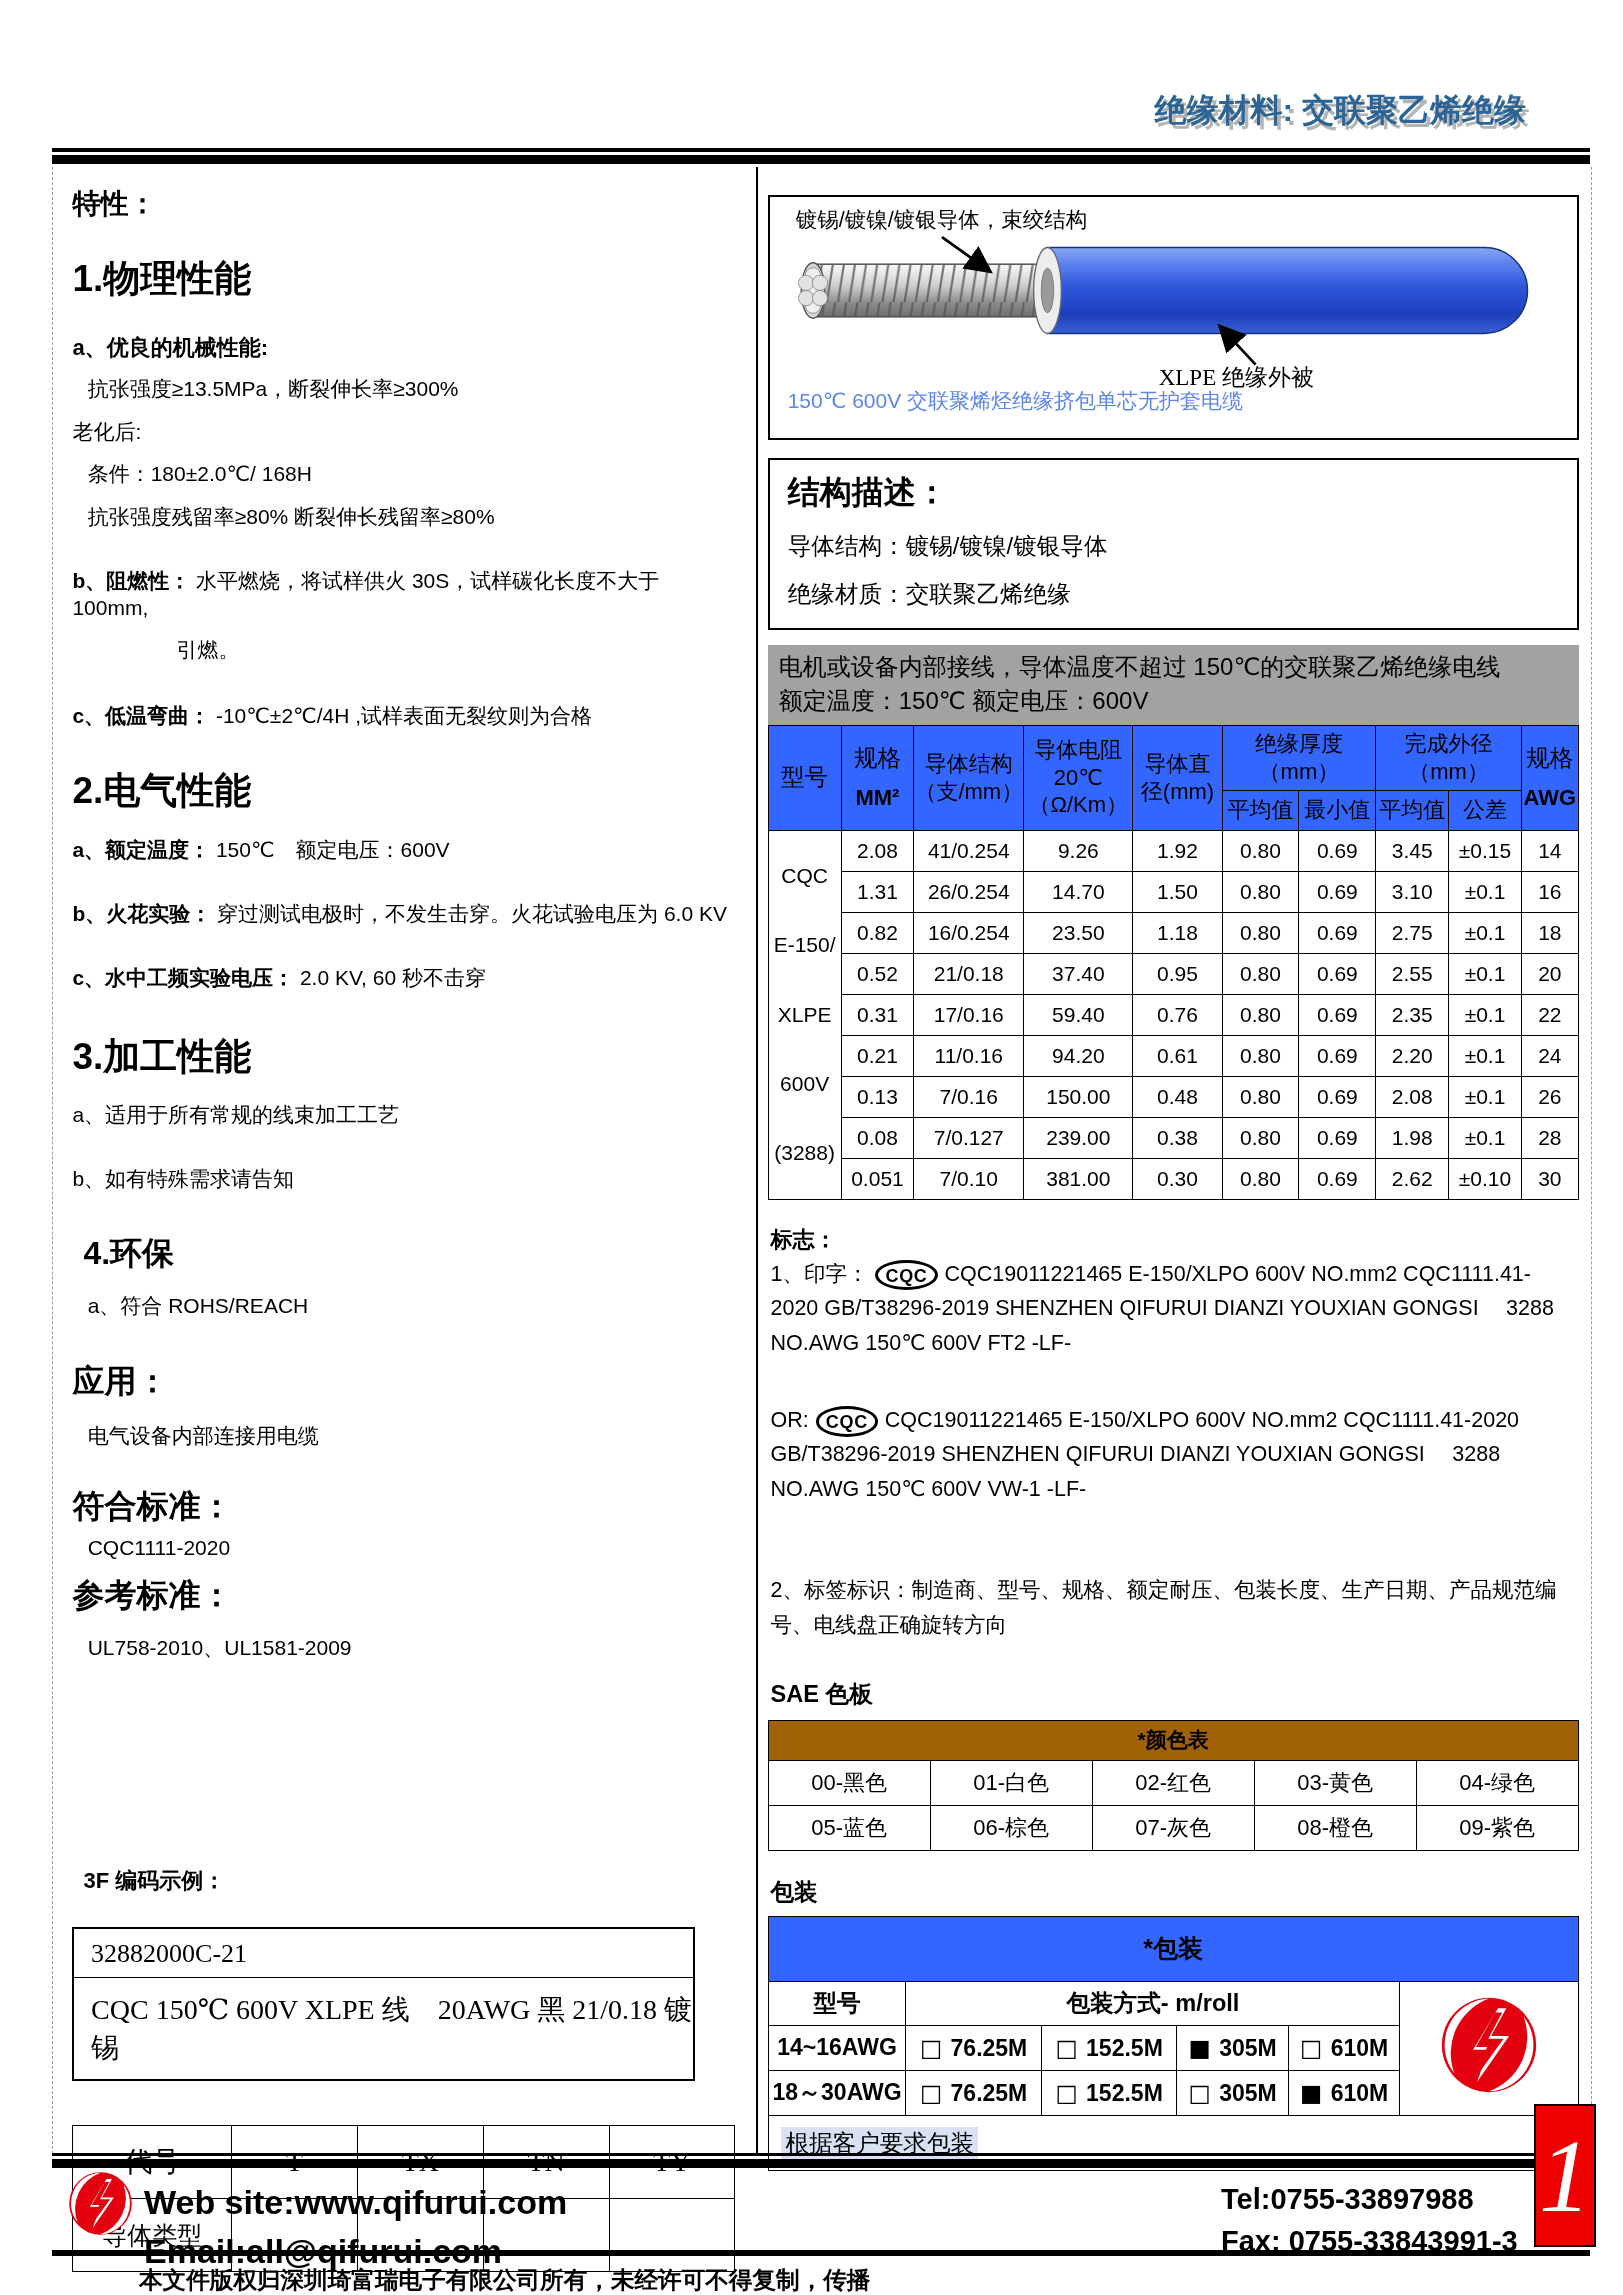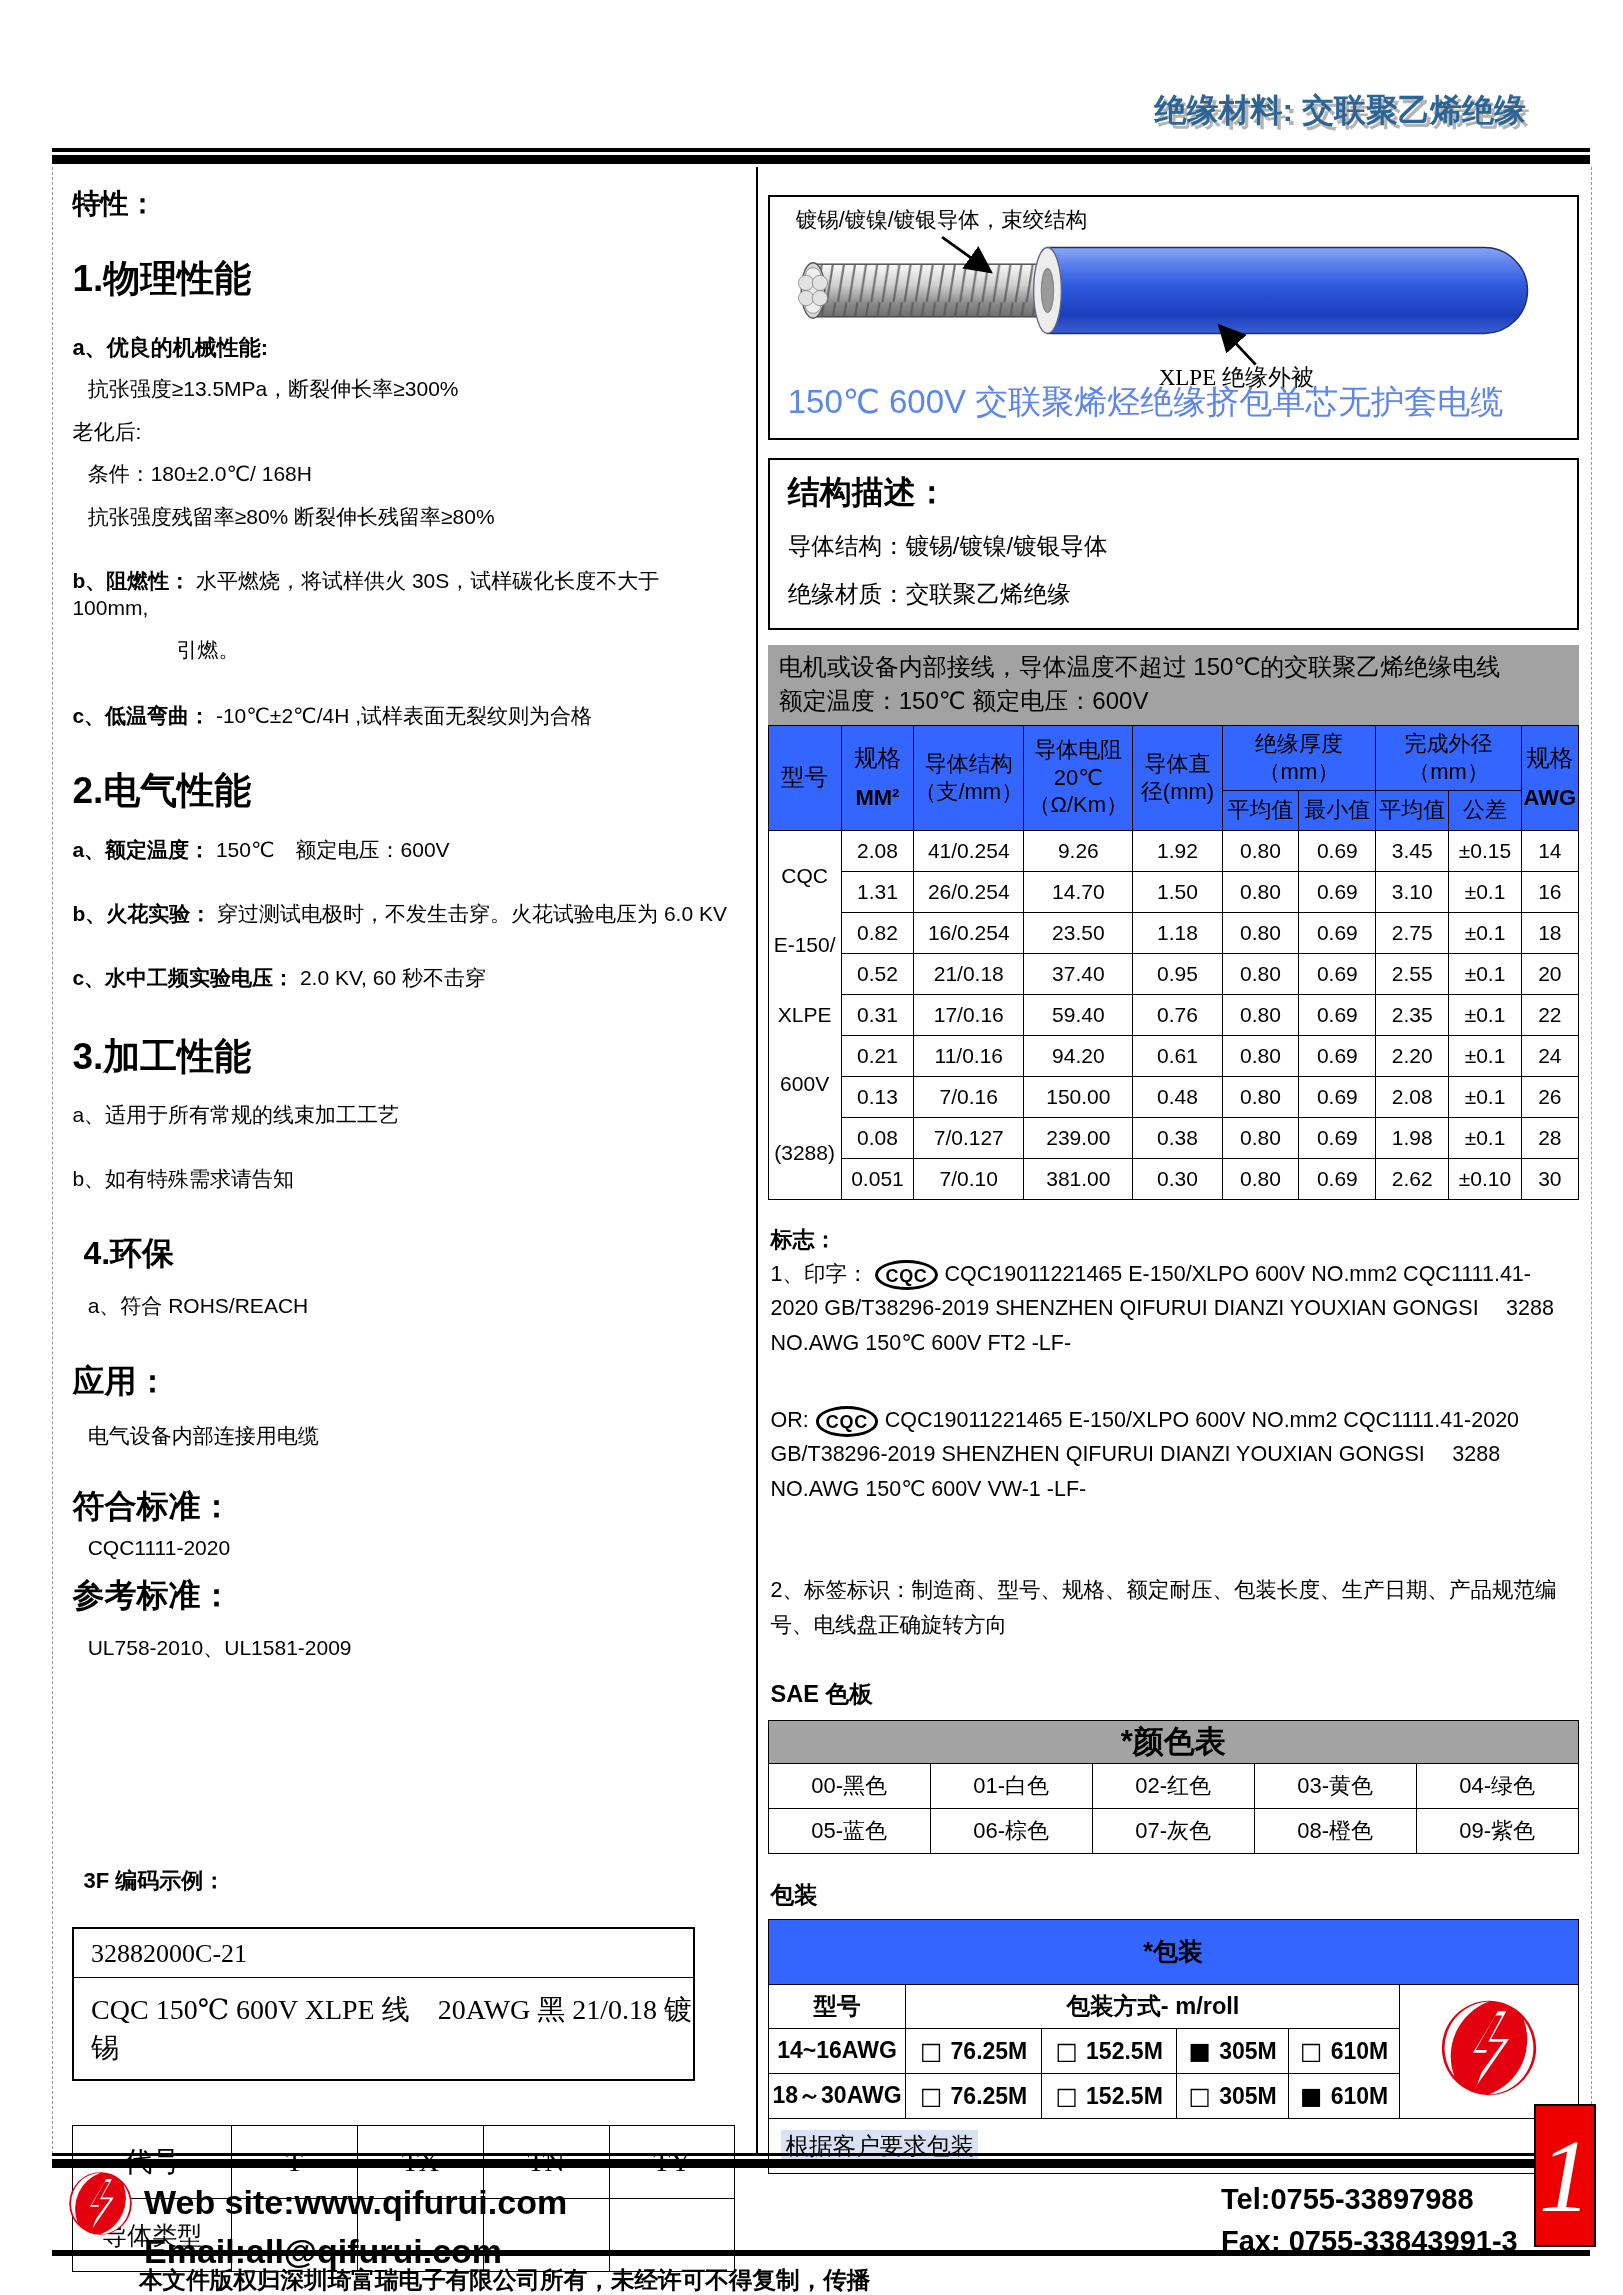--- a/index.html
+++ b/index.html
@@ -35,21 +35,21 @@
   
   table{border-collapse:collapse;}
   td,th{border:1.4px solid #000;text-align:center;vertical-align:middle;padding:0;}
   .cond-table{margin-top:44px;width:663px;font-family:"Liberation Serif","DejaVu Serif",serif;}
   .cond-table td{height:72px;font-size:28px;}
   
   .cable-box{position:relative;margin:28px 12.5px 0 9.7px;height:241px;border:2.1px solid #000;}
   .cable-svg{position:absolute;left:0;top:0;width:100%;height:187px;}
   .cable-lbl1{position:absolute;left:26px;top:8.3px;font-size:21.5px;}
   .cable-lbl2{position:absolute;left:389px;top:165px;font-size:23px;font-family:"Liberation Serif","DejaVu Serif",serif;}
-  .cable-title{position:absolute;left:18px;bottom:13px;font-size:33px;color:#5c86ec;white-space:nowrap;}
+  .cable-title{position:absolute;left:18px;bottom:23px;font-size:21px;color:#5c86ec;white-space:nowrap;}
   .struct-box{margin:18px 12.5px 0 9.7px;border:2.1px solid #000;padding:11px 18px 18px 18px;}
   .struct-box .hd{font-size:32px;font-weight:bold;}
   .struct-box .ln{font-size:23.6px;margin-top:15.3px;}
   .gray-box{margin:15.3px 12.5px 0 9.7px;background:#a2a2a2;padding:5.6px 11px 7px 11px;font-size:24px;line-height:1.4;}
   
   .spec-table{margin:0 12.5px 0 9.7px;width:811px;font-size:21px;}
   .spec-table th{background:#3366ff;font-weight:normal;font-size:22px;line-height:1.25;}
   .spec-table .bold{font-weight:bold;}
   .spec-table td{height:40px;font-size:21px;}
   .spec-table .hr1 th{height:64px;}
@@ -59,21 +59,21 @@
   
   .marking{margin:22px 12.5px 0 12.5px;font-size:21.5px;line-height:1.6;}
   .marking .hd{font-weight:bold;font-size:22px;}
   .cqc-badge{display:inline-block;border:3.5px solid #000;border-radius:50%;
              padding:3.5px 7px 2.8px 7px;font-weight:800;font-size:18px;line-height:1;letter-spacing:0.7px;vertical-align:middle;margin:0 7px;}
   .mk-p2{margin-top:43px;}
   .mk-p3{margin-top:67px;}
   
   .sae-hd{margin:36px 0 0 12.5px;font-size:23.6px;font-weight:bold;}
   .color-table{margin:9.7px 12.5px 0 9.7px;width:811px;}
-  .color-table .title{background:#a3a3a3;height:39px;font-size:31px;font-weight:bold;margin-top:47px;}
+  .color-table .title{background:#a16207;height:39px;font-size:21px;font-weight:bold;margin-top:47px;}
   .color-table td{height:44px;font-size:22px;}
   
   .pack-hd{margin:25px 0 0 12.5px;font-size:23.6px;font-weight:bold;}
   .pack-table{margin:8.3px 12.5px 0 9.7px;width:811px;}
   .pack-table .title{background:#3366ff;height:64px;font-size:25px;font-weight:bold;}
   .pack-table .sub{height:43px;font-size:23.6px;font-weight:bold;}
   .pack-table td{height:44px;font-size:23px;font-weight:bold;}
   .pack-table .note{height:54px;text-align:left;padding-left:12.5px;font-weight:normal;font-size:23.6px;}
   .note-hl{background:#d9e2f3;padding:2.8px 4.2px;}
   .box-glyph{font-family:"DejaVu Sans",sans-serif;font-size:23.6px;margin-right:8.3px;}

